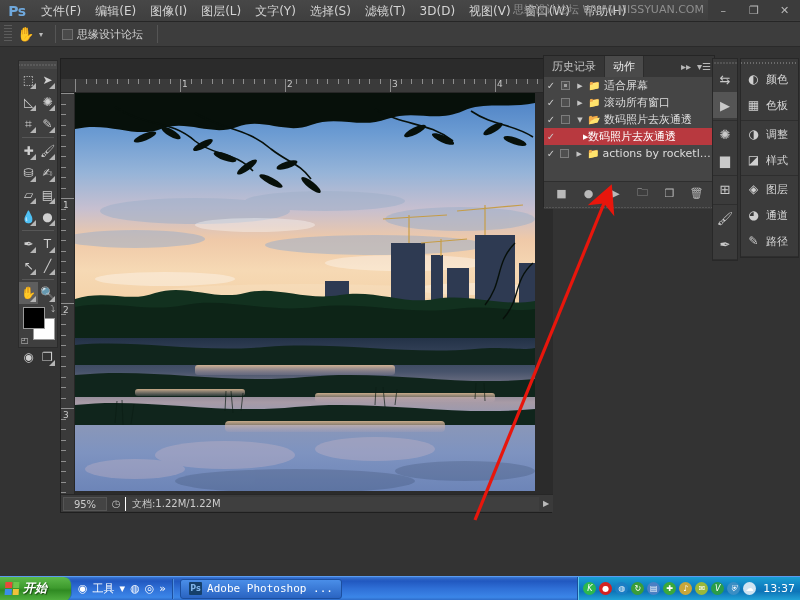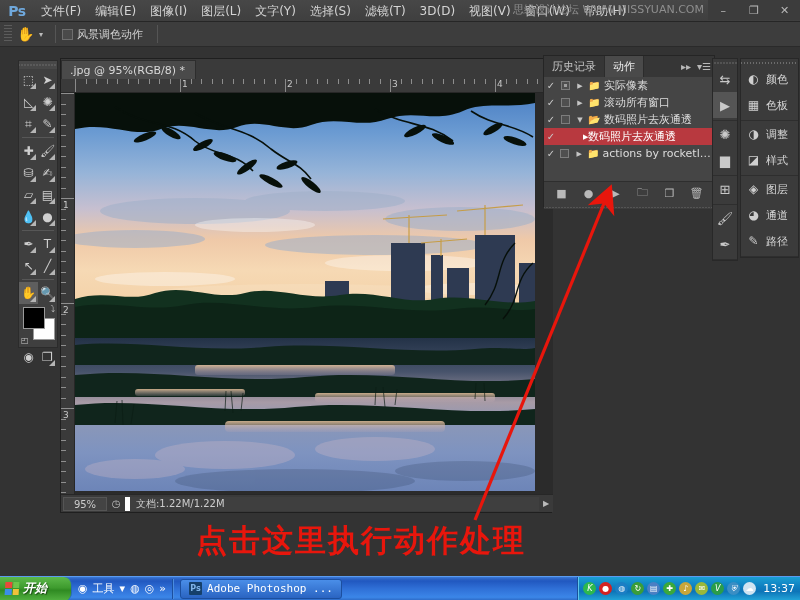--- a/index.html
+++ b/index.html
@@ -117,21 +117,21 @@
   .canvas-area { position: absolute; left: 14px; top: 34px; width: 478px; height: 403px; background: #2b2b2b; overflow: hidden; }
   .photo { position: absolute; left: 0; top: 0; width: 460px; height: 398px; overflow: hidden; background: #0b1420; }
 
   .statusbar {
     position: absolute; left: 0; bottom: 0; width: 492px; height: 18px;
     background: #3a3a3a; border-top: 1px solid #272727;
     display: flex; align-items: center; font-size: 10px; color: #cdcdcd;
   }
   .sb-zoom { width: 44px; text-align: center; background: #444; height: 14px; line-height: 14px; margin-left: 2px; border: 1px solid #555; }
   .sb-icon { width: 18px; text-align: center; font-size: 10px; color: #bbb; }
-  .sb-doc { flex: 1; padding-left: 6px; background: #3f3f3f; height: 14px; line-height: 14px; border-left: 5px solid #ffffff; }
+  .sb-doc { flex: 1; padding-left: 6px; background: #3f3f3f; height: 14px; line-height: 14px; border-left: 1px solid #ffffff; }
   .sb-arrow { width: 14px; text-align: center; font-size: 8px; color: #bbb; }
 
   
   .actions-panel {
     position: absolute; left: 543px; top: 55px; width: 172px; height: 152px;
     background: #3f3f3f; border: 1px solid #252525;
   }
   .ap-tabs { height: 21px; background: #363636; display: flex; align-items: stretch; position: relative; }
   .ap-tab {
     padding: 0 8px; font-size: 11px; color: #c4c4c4; line-height: 21px; cursor: default;
@@ -251,21 +251,21 @@
     </div>
   </div>
 
   <div class="optionsbar">
     <div class="grip"></div>
     <div class="tool-preview">✋</div>
     <div class="tiny-caret">▾</div>
     <div class="vsep"></div>
     <label class="chk-wrap">
       <span class="chk"></span>
-      <span>风景调色动作</span>
+      <span>思缘设计论坛</span>
     </label>
     <div class="vsep" style="margin-left:14px;"></div>
   </div>
 
   <div class="toolbox">
     <div class="tb-grip"></div>
     <div class="tb-grid" id="toolbox-grid">
         <div class="tool">⬚</div>
         <div class="tool">➤</div>
         <div class="tool">◺</div>
@@ -296,23 +296,20 @@
           <span class="sw-def">◰</span>
         </div>
         <div class="tb-bottom">
           <div class="tool nocorner">◉</div>
           <div class="tool">❐</div>
         </div>
       </div>
   </div>
 
   <div class="docwin">
-    <div class="doctab-row">
-      <div class="doctab">.jpg @ 95%(RGB/8) *</div>
-    </div>
     <div class="ruler-h" id="ruler-h">
         <div class="rtick rticklg" style="left: 14px;"></div>
         <div class="rtick" style="left: 24.5px;"></div>
         <div class="rtick" style="left: 35px;"></div>
         <div class="rtick" style="left: 45.5px;"></div>
         <div class="rtick" style="left: 56px;"></div>
         <div class="rtick" style="left: 66.5px;"></div>
         <div class="rtick" style="left: 77px;"></div>
         <div class="rtick" style="left: 87.5px;"></div>
         <div class="rtick" style="left: 98px;"></div>
@@ -549,21 +546,21 @@
       </div>
     </div>
     <div class="ap-list" id="ap-list">
         <div class="ap-row">
           <span class="ap-check">✓</span>
           <span class="ap-box">
             <i class="filled"></i>
           </span>
           <span class="ap-tri" style="padding-left: 0px;">▶</span>
           <span class="ap-folder">📁</span>
-          <span class="ap-name">实际像素</span>
+          <span class="ap-name">适合屏幕</span>
         </div>
         <div class="ap-row">
           <span class="ap-check">✓</span>
           <span class="ap-box">
             <i class=""></i>
           </span>
           <span class="ap-tri" style="padding-left: 0px;">▶</span>
           <span class="ap-folder">📁</span>
           <span class="ap-name">滚动所有窗口</span>
         </div>
@@ -666,21 +663,20 @@
   </div>
 
   <svg class="arrow-svg">
     <defs>
       <marker id="ahead" markerWidth="9" markerHeight="9" refX="5" refY="4.5" orient="auto">
         <path d="M0,0 L9,4.5 L0,9 L2.5,4.5 Z" fill="#e8160c"></path>
       </marker>
     </defs>
     <line id="arrow-line" x1="475" y1="520" x2="607" y2="196" stroke="#e8160c" stroke-width="3.2" marker-end="url(#ahead)"></line>
   </svg>
-  <div class="annot-text" style="color: rgb(232, 22, 12);">点击这里执行动作处理</div>
 
   <div class="taskbar">
     <div class="start-btn">
       <span class="start-flag">
         <i style="background:#e84a3a"></i>
           <i style="background:#6fc44a"></i>
         <i style="background:#3a8ee8"></i>
           <i style="background:#f0c23a"></i>
       </span>
       <span>开始</span>

